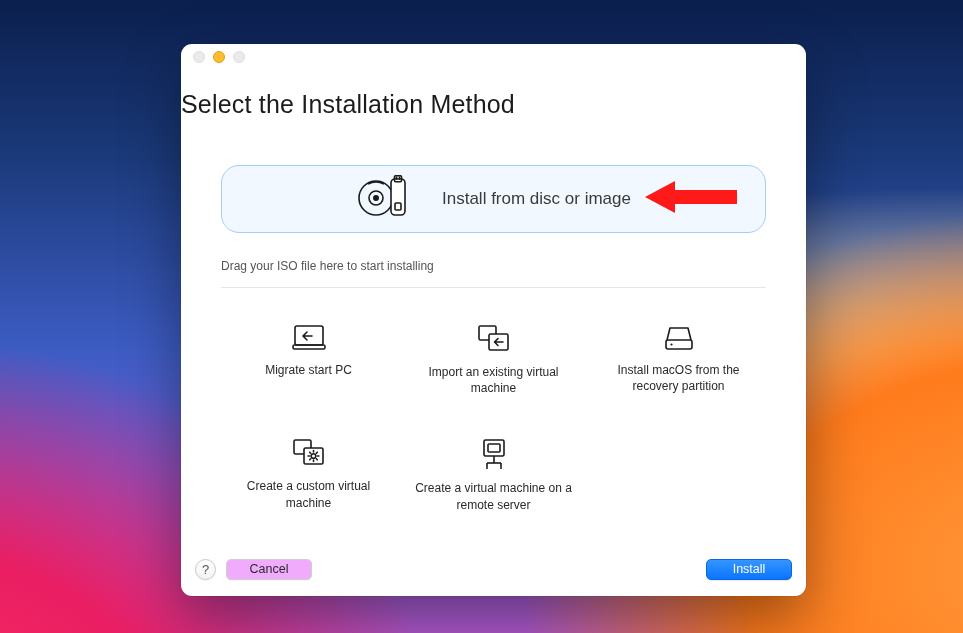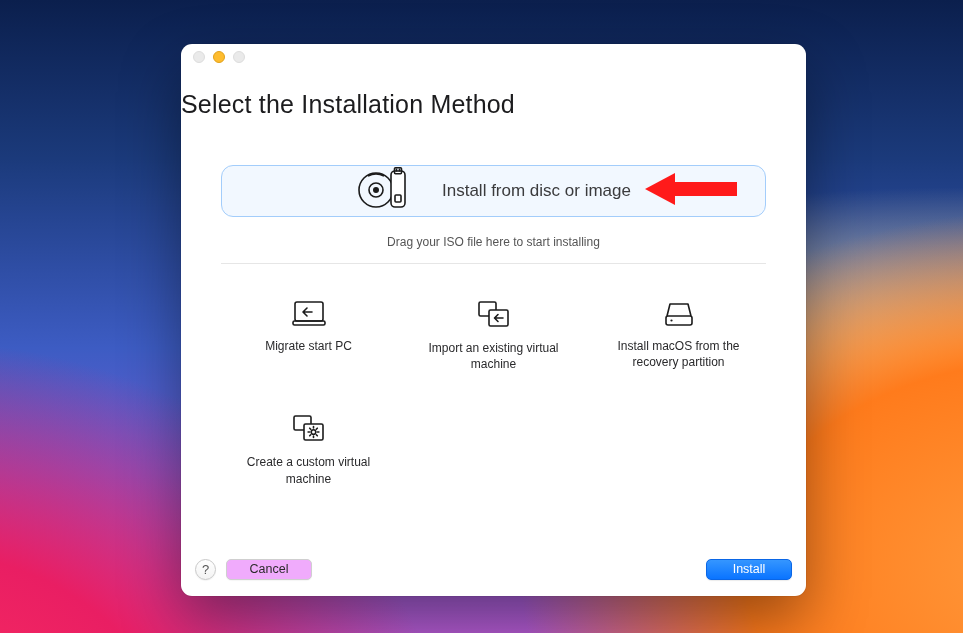--- a/index.html
+++ b/index.html
@@ -38,39 +38,38 @@
     margin-top: 20px;
     letter-spacing: 0.2px;
   }
   .content {
     flex: 1;
     padding: 0 40px;
     display: flex; flex-direction: column;
   }
   .dropzone {
     margin-top: 46px;
-    height: 52px;
+    height: 68px;
     border: 1px solid #a3cdfb;
     background: #f2f8ff;
-    border-radius: 12px;
+    border-radius: 18px;
     display: flex;
     align-items: center;
     justify-content: center;
     gap: 32px;
     position: relative;
   }
   .dropzone .label {
     font-size: 17px;
     color: #3b3b3d;
   }
   .hint {
-    text-align: center;
     font-size: 12px;
     color: #555;
-    margin-top: 18px;
+    margin-top: 26px;
   }
   .divider {
     height: 1px;
     background: #e6e6e6;
     margin-top: 14px;
   }
   .arrow {
     position: absolute;
     right: 28px; top: 50%; transform: translateY(-50%);
   }
@@ -220,20 +219,35 @@
             <svg width="34" height="30" viewBox="0 0 34 30" fill="none" stroke="#1b1b1b" stroke-width="1.6">
               <rect x="2" y="2" width="17" height="14" rx="1.5"></rect>
               <rect x="12" y="10" width="19" height="16" rx="1.5" fill="#ffffff"></rect>
               <circle cx="21.5" cy="18" r="2.3"></circle>
               <path d="M21.5 14 L21.5 12.6 M21.5 22 L21.5 23.4 M17.5 18 L16.1 18 M25.5 18 L26.9 18 M18.7 15.2 L17.7 14.2 M24.3 20.8 L25.3 21.8 M24.3 15.2 L25.3 14.2 M18.7 20.8 L17.7 21.8" stroke-linecap="round"></path>
             </svg>
           </span>
           <div class="olabel">Create a custom virtual machine</div>
         </div>
 
+        <div class="opt">
+          <span>
+            <svg width="30" height="32" viewBox="0 0 30 32" fill="none" stroke="#1b1b1b" stroke-width="1.6">
+              <rect x="5" y="2" width="20" height="16" rx="1.5"></rect>
+              <rect x="9" y="6" width="12" height="8" rx="1"></rect>
+              <line x1="15" y1="18" x2="15" y2="25"></line>
+              <line x1="8" y1="25" x2="22" y2="25"></line>
+              <line x1="8" y1="25" x2="8" y2="29"></line>
+              <line x1="22" y1="25" x2="22" y2="29"></line>
+              <circle cx="8" cy="30" r="1" fill="#1b1b1b" stroke="none"></circle>
+              <circle cx="22" cy="30" r="1" fill="#1b1b1b" stroke="none"></circle>
+            </svg>
+          </span>
+          <div class="olabel">Create a virtual machine on a remote server</div>
+        </div>
 
       </div>
     </div>
 
     <div class="footer">
       <div class="help-btn">?</div>
       <div class="btn btn-secondary">Cancel</div>
       <div class="spacer"></div>
       <div class="btn btn-primary">Install</div>
     </div>

